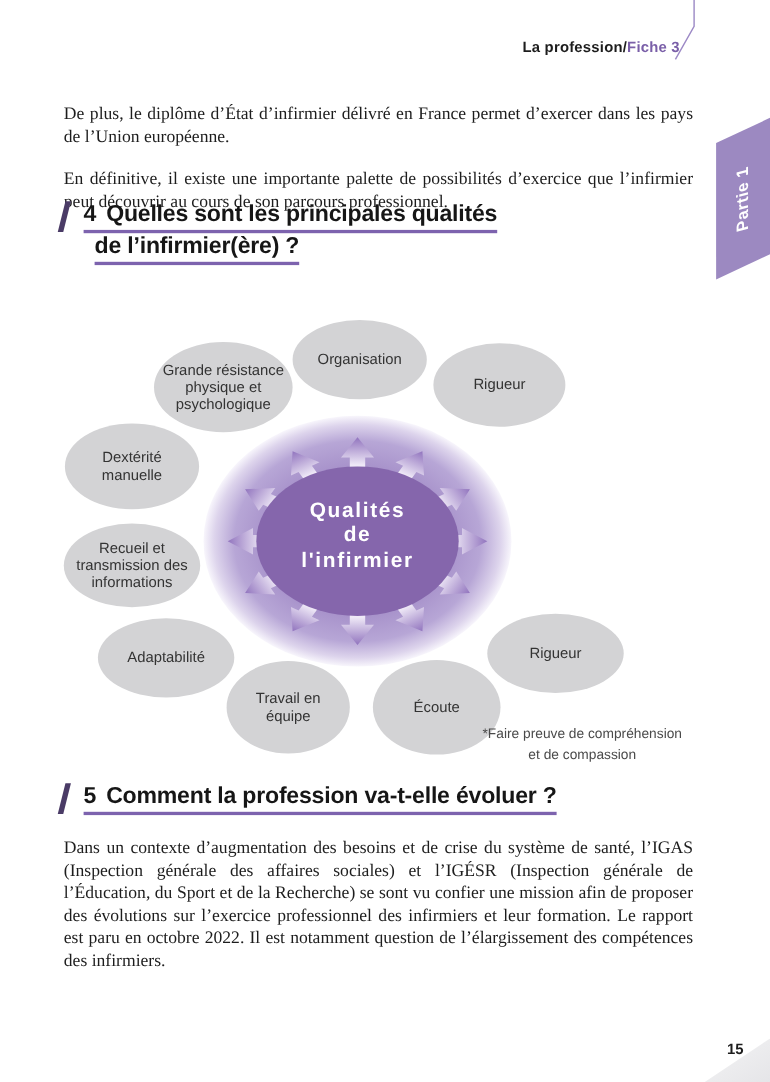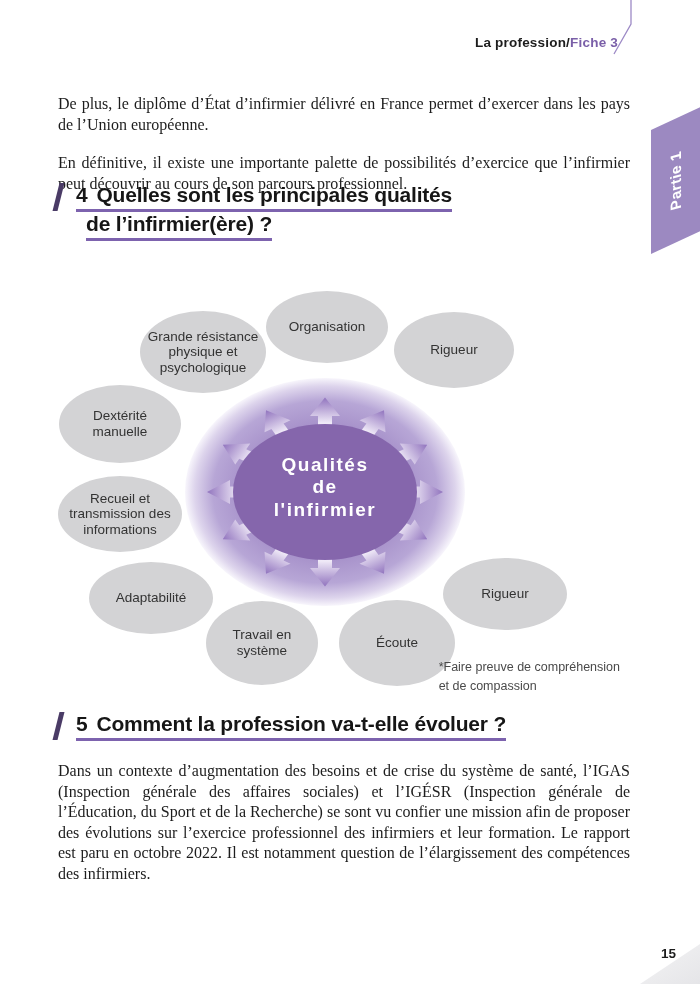--- a/index.html
+++ b/index.html
@@ -46,21 +46,21 @@
   .n4{left:409px;top:99px;width:124px;height:76px;}
   .n5{left:0px;top:188px;width:124px;height:76px;}
   .n6{left:410px;top:185px;width:120px;height:72px;}
   .n7{left:31px;top:274px;width:124px;height:72px;}
   .n8{left:385px;top:270px;width:124px;height:72px;}
   .n9{left:148px;top:313px;width:112px;height:84px;}
   .n10{left:281px;top:312px;width:116px;height:86px;}
   .hub-svg{position:absolute;left:122px;top:84px;}
   .hub-label{position:absolute;left:187px;top:166px;width:160px;text-align:center;color:#fff;
              font-weight:bold;font-size:19px;letter-spacing:1.5px;line-height:1.18;white-space:pre-line;}
-  .footnote{position:absolute;right:10px;top:370px;text-align:left;font-size:12.5px;line-height:1.55;
+  .footnote{position:absolute;right:10px;top:370px;text-align:center;font-size:12.5px;line-height:1.55;
             color:#4a4a4a;}
 
   
   .pageno{position:absolute;top:946px;right:24px;font-family:"Liberation Sans",sans-serif;
           font-weight:bold;font-size:13.5px;text-align:right;}
   .corner{position:absolute;right:0;bottom:0;width:60px;height:40px;
           clip-path:polygon(100% 0,100% 100%,0 100%);
           background:linear-gradient(to bottom right,#f4f4f5,#e5e5e8);}
 </style>
 </head>
@@ -132,21 +132,21 @@
 de
 l'infirmier</div>
 
     <div class="node n0">Organisation</div>
     <div class="node n1">Grande résistance physique et psychologique</div>
     <div class="node n3">Dextérité manuelle</div>
     <div class="node n2">Rigueur</div>
     <div class="node n5">Recueil et transmission des informations</div>
     <div class="node n7">Adaptabilité</div>
     <div class="node n8">Rigueur</div>
-    <div class="node n9">Travail en système</div>
+    <div class="node n9">Travail en équipe</div>
     <div class="node n10">Écoute</div>
 
     <div class="footnote">
       <div>*Faire preuve de compréhension</div>
       <div>et de compassion</div>
     </div>
   </div>
 
   <div class="heading h5">
     <span class="h-mark"></span>

